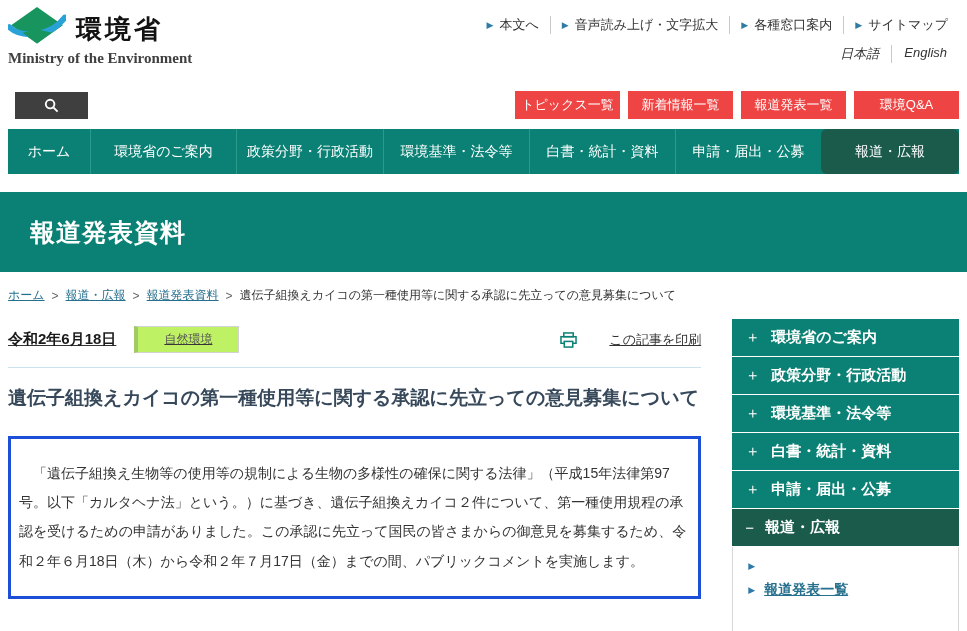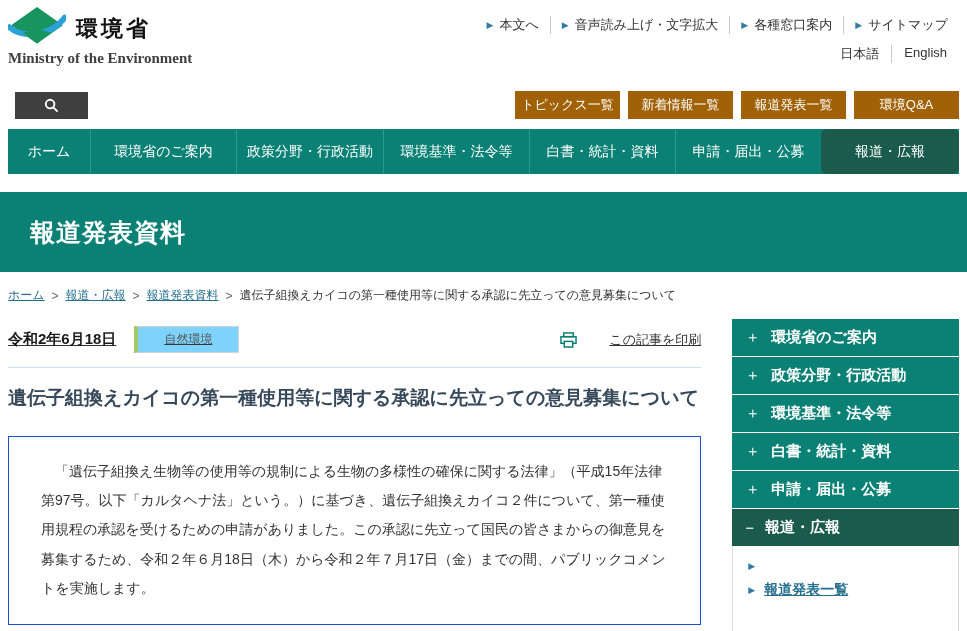--- a/index.html
+++ b/index.html
@@ -4,41 +4,41 @@
 <style>
   * { margin:0; padding:0; box-sizing:border-box; }
   html,body { width:967px; height:631px; overflow:hidden; background:#fff;
     font-family:"Liberation Sans","DejaVu Sans",sans-serif; color:#333; }
 
   
   .header { position:relative; height:86px; padding:6px 8px 0; }
   .logo-wrap { position:absolute; left:8px; top:6px; }
   .logo-row { display:flex; align-items:center; }
   .logo-mark { width:58px; height:46px; }
-  .logo-title { font-size:22px; font-weight:bold; color:#121212; letter-spacing:3px; margin-left:10px; }
+  .logo-title { font-size:26px; font-weight:bold; color:#121212; letter-spacing:3px; margin-left:10px; }
   .logo-sub { font-family:"Liberation Serif","DejaVu Serif",serif; font-weight:bold;
     font-size:15px; color:#404040; margin-top:-2px; }
   .utility { position:absolute; right:8px; top:16px; display:flex; font-size:13px; color:#333; }
   .utility .u-item { display:flex; align-items:center; padding:0 11px; border-left:1px solid #c9c9c9; cursor:pointer; }
   .utility .u-item:first-child { border-left:none; }
   .tri { color:#2e7ca6; font-size:9px; margin-right:6px; }
   .lang-row { position:absolute; right:8px; top:45px; display:flex; font-size:13px; }
-  .lang-item { padding:0 12px; cursor:pointer; border-left:1px solid #c9c9c9; }
+  .lang-item { padding:0 12px; cursor:pointer; border-left:1px solid #c9c9c9;font-style:italic; }
   .lang-item:first-child { border-left:none; }
 
   
   .search-row { display:flex; align-items:center; padding:0 8px; height:38px; }
   .search-input { width:250px; height:27px; border:1px solid #9b9b9b; padding:0 6px;
     font-size:12px; color:#666; outline:none; }
   .search-input::placeholder { color:#8a8a8a; letter-spacing:0.5px; }
   .search-btn { width:73px; height:27px; background:#3f3f3f; border:none; margin-left:7px;
     display:flex; align-items:center; justify-content:center; cursor:pointer; }
   .spacer { flex:1; }
   .quick-btns { display:flex; gap:8px; }
-  .quick-btn { background:#a16207; color:#fff; border:none; font-size:13px;
+  .quick-btn { background:#ef4444; color:#fff; border:none; font-size:13px;
     padding:5px 0; width:105px; text-align:center; cursor:pointer; }
 
   
   .main-nav { display:flex; margin:5px 8px 0; height:45px; background:#0a8174; }
   .nav-item { display:flex; align-items:center; justify-content:center; color:#fff;
     font-size:14px; cursor:pointer; border-left:1px solid #2a9a8a; flex:1; white-space:nowrap; padding:0 10px; }
   .nav-item:first-child { border-left:none; flex:0 0 82px; }
   .nav-item.active { background:#1a5b4c; border-left:none; border-radius:6px; flex:0 0 138px; }
 
   
@@ -50,25 +50,25 @@
   .crumb-link { color:#26708e; text-decoration:underline; cursor:pointer; white-space:nowrap; }
   .crumb-sep { margin:0 7px; color:#666; }
   .crumb-current { color:#333; white-space:nowrap; }
 
   
   .content { display:flex; padding:0 8px; align-items:flex-start; }
   .main-col { width:694px; }
   .meta-row { display:flex; align-items:center; padding:10px 0 14px; border-bottom:1px solid #c9e2ec;text-decoration:underline; }
   .article-date { font-size:15px; font-weight:bold; color:#1a1a1a; }
   .cat-badge { margin-left:18px; border:1px solid #d2d2d2; border-left:4px solid #a3c964;
-    background:#7dd3fc; color:#555; font-size:12px; padding:4px 26px; cursor:pointer; }
+    background:#bef264; color:#555; font-size:12px; padding:4px 26px; cursor:pointer; }
   .print-link { margin-left:auto; display:flex; align-items:center; font-size:13px; color:#333; cursor:pointer;gap:26px; }
   .print-link svg { margin-right:6px; }
   .article-title { font-size:19px; font-weight:bold; color:#36485a; line-height:1.45; margin:16px 0 24px; }
-  .body-box { border:1px solid #1d4ed8; padding:20px 32px; font-size:14px; color:#333;
+  .body-box { border:3px solid #1d4ed8; padding:20px 8px; font-size:14px; color:#333;
     line-height:2.1; min-height:158px; }
 
   
   .sidebar { width:227px; margin-left:31px; padding-top:3px; }
   .side-item { height:37px; background:#0a8174; color:#fff; display:flex; align-items:center;
     font-size:15px; font-weight:bold; padding-left:13px; margin-bottom:1px; cursor:pointer; }
   .side-item .exp-icon { font-weight:normal; font-size:15px; margin-right:11px; }
   .side-item.active { background:#1a5b4c; }
   .sub-box { border-left:1px solid #d8d8d8; border-right:1px solid #d8d8d8; padding:9px 0 30px; }
   .sub-link { display:flex; align-items:center; padding:5px 0 5px 15px; cursor:pointer; }

